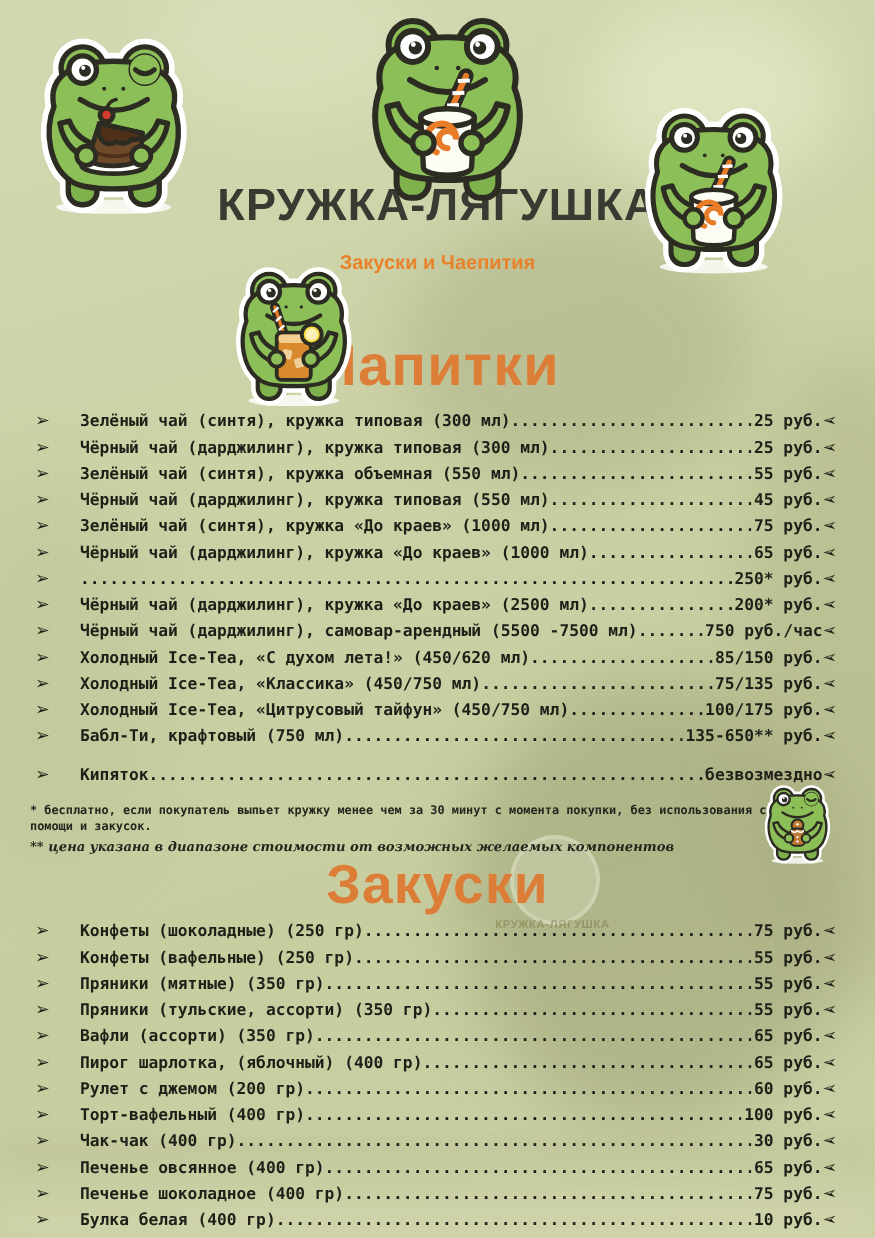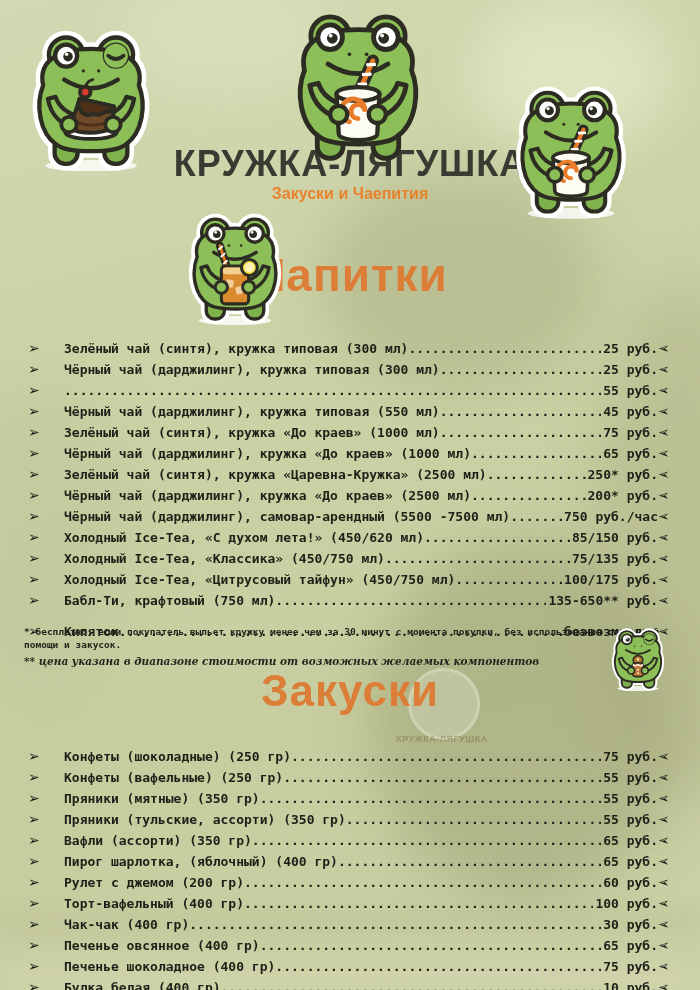--- a/index.html
+++ b/index.html
@@ -20,38 +20,38 @@
          background:linear-gradient(180deg,rgba(170,174,128,.25),rgba(214,217,178,.6));}
   .wm-circle{position:absolute;left:408px;top:668px;width:66px;height:66px;border-radius:50%;
              background:rgba(250,250,235,.22);border:3px solid rgba(250,250,235,.25);}
   .wm-text{position:absolute;left:372px;top:735px;width:140px;text-align:center;
            font:700 9px/1 "Liberation Sans",sans-serif;color:rgba(120,106,60,.45);letter-spacing:.5px;}
 
   
   .content{position:relative;z-index:1;}
   .header{padding-top:146px;text-align:center;}
   .title{font:700 36px/1 "Liberation Sans",sans-serif;color:#3a3a32;letter-spacing:1px;margin:0;}
-  .subtitle{font:700 16px/1 "Liberation Sans",sans-serif;color:#e8822b;margin-top:4px;}
+  .subtitle{font:700 16px/1 "Liberation Sans",sans-serif;color:#e8822b;margin-top:21px;}
 
   .section-heading{margin:50px 0 0 0;text-align:center;
                    font:700 46px/1 "Liberation Sans",sans-serif;color:#dc7e38;letter-spacing:1px;}
   .section-heading.snacks{margin-top:1px;font-size:44px;text-align:center;}
 
   
   .list{margin:12px 20px 0 20px;}
   .list.snacks{margin-top:5px;}
   .row{display:flex;align-items:baseline;height:21px;
        font:700 13px/21px "DejaVu Sans Mono",monospace;color:#1f1f18;}
   .arr{flex:0 0 auto;font-family:"DejaVu Sans",sans-serif;font-size:14px;color:#1f1f18;}
   .arr.l{width:36px;padding-left:8px;}
   .arr.r{width:22px;text-align:right;transform:scaleX(-1);display:inline-block;}
   .nm{white-space:pre;flex:0 0 auto;}
   .dots{flex:1 1 auto;min-width:0;overflow:hidden;white-space:nowrap;}
   .dots::after{content:"........................................................................................................................";}
-  .pr{white-space:pre;flex:0 0 auto;padding-left:2px;margin-top:28px;}
+  .pr{white-space:pre;flex:0 0 auto;padding-left:2px;}
   .row.free{margin:10px 20px 0 20px;}
 
   
   .footnotes{margin:11px 24px 0 24px;color:#25251e;}
   .fn1{font:700 9.5px/1.4 "DejaVu Sans Mono",monospace;margin:0;}
   .fn2{font:italic 700 10.5px/1.3 "DejaVu Serif",serif;margin:3px 0 0 0;}
 
   
   .frog{position:absolute;z-index:2;}
   .frog.cake{left:24px;top:26px;width:134px;}
@@ -225,20 +225,21 @@
         <div class="row">
           <span class="arr l">➢</span>
           <span class="nm">Чёрный чай (дарджилинг), кружка типовая (300 мл)</span>
           <span class="dots"></span>
           <span class="pr">25 руб.</span>
           <span class="arr r">➢</span>
         </div>
 
         <div class="row">
           <span class="arr l">➢</span>
+          <span class="nm">Зелёный чай (синтя), кружка объемная (550 мл)</span>
           <span class="dots"></span>
           <span class="pr">55 руб.</span>
           <span class="arr r">➢</span>
         </div>
 
         <div class="row">
           <span class="arr l">➢</span>
           <span class="nm">Чёрный чай (дарджилинг), кружка типовая (550 мл)</span>
           <span class="dots"></span>
           <span class="pr">45 руб.</span>
@@ -256,21 +257,20 @@
         <div class="row">
           <span class="arr l">➢</span>
           <span class="nm">Чёрный чай (дарджилинг), кружка «До краев» (1000 мл)</span>
           <span class="dots"></span>
           <span class="pr">65 руб.</span>
           <span class="arr r">➢</span>
         </div>
 
         <div class="row">
           <span class="arr l">➢</span>
-          <span class="nm">Зелёный чай (синтя), кружка «Царевна-Кружка» (2500 мл)</span>
           <span class="dots"></span>
           <span class="pr">250* руб.</span>
           <span class="arr r">➢</span>
         </div>
 
         <div class="row">
           <span class="arr l">➢</span>
           <span class="nm">Чёрный чай (дарджилинг), кружка «До краев» (2500 мл)</span>
           <span class="dots"></span>
           <span class="pr">200* руб.</span>

